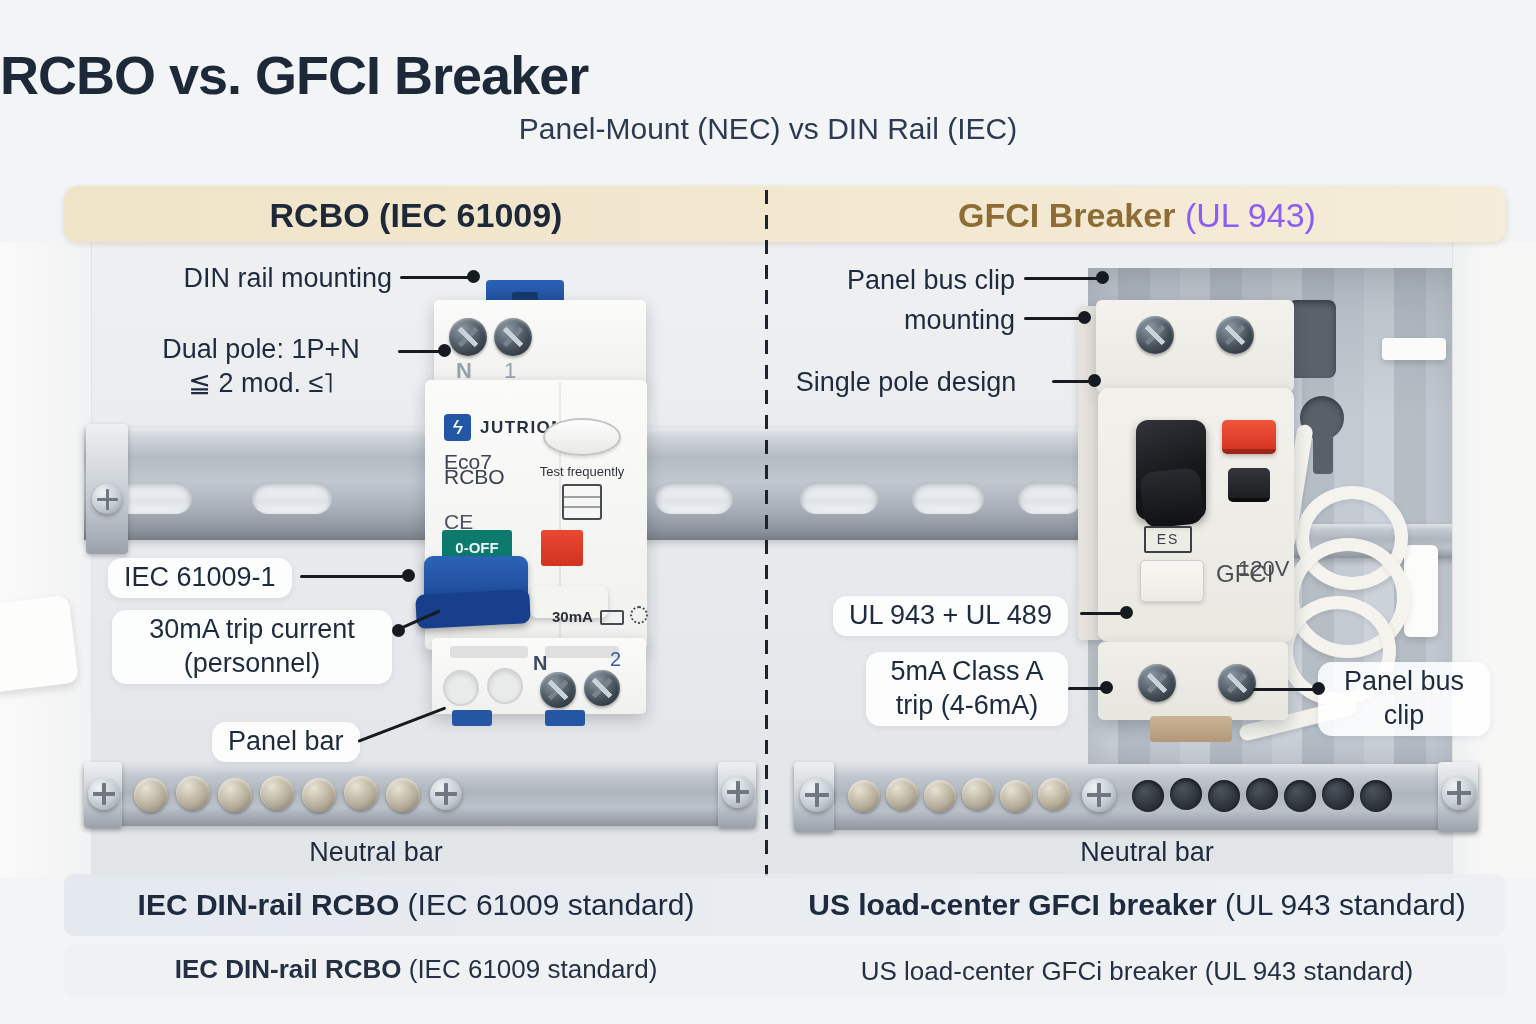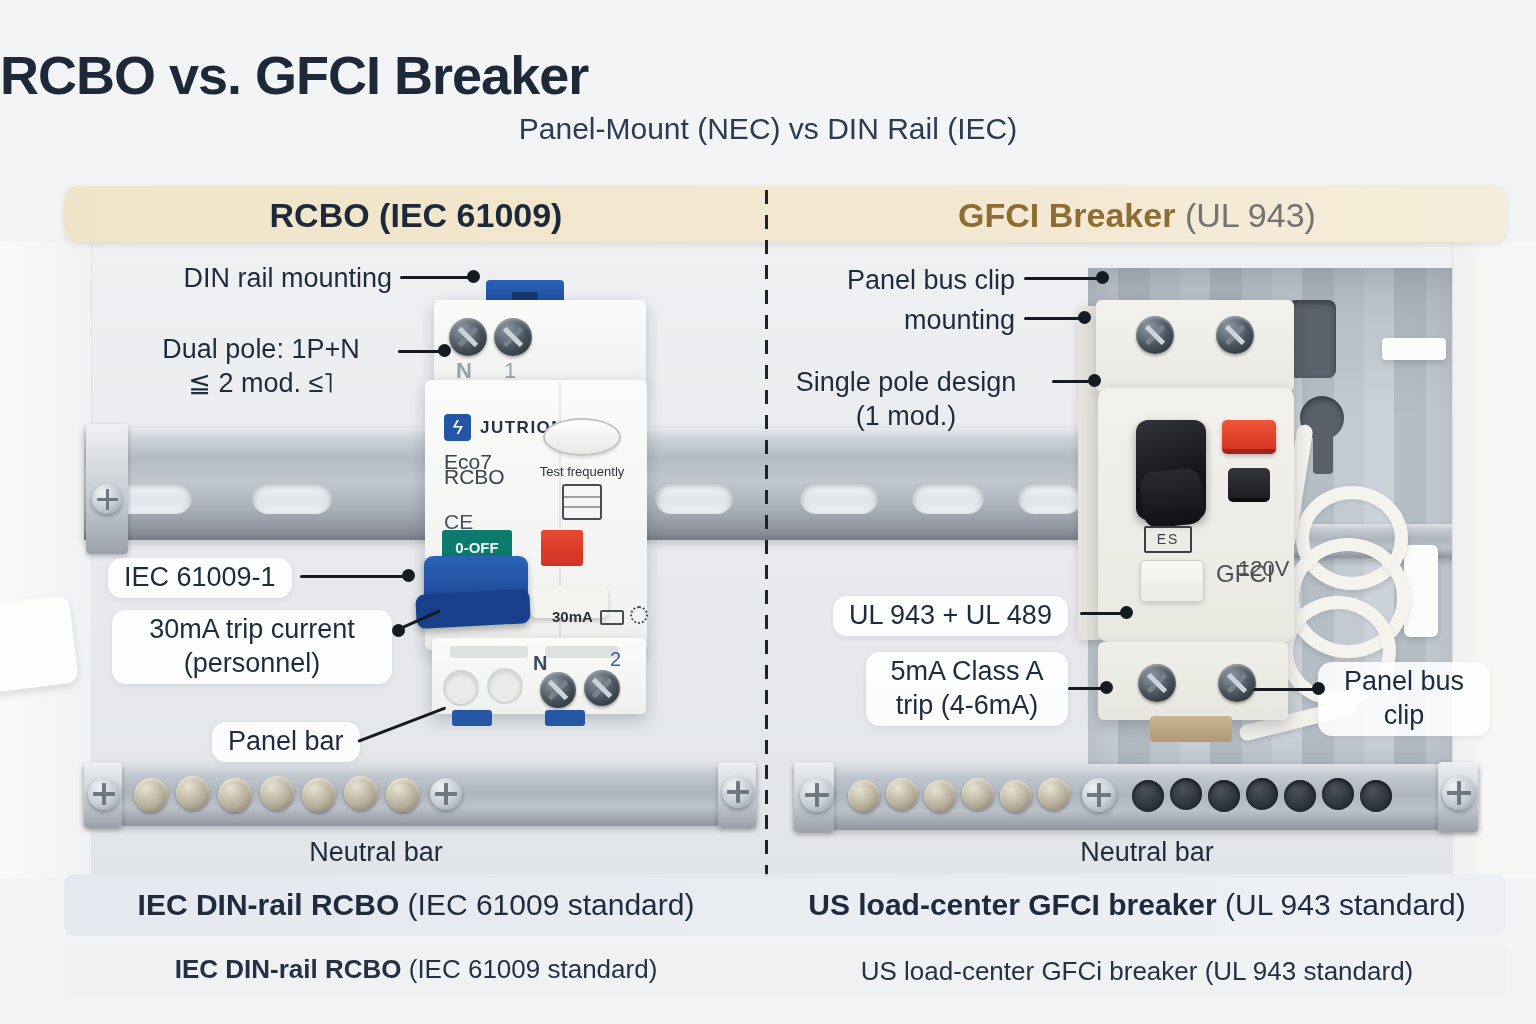--- a/index.html
+++ b/index.html
@@ -102,21 +102,21 @@
   <div class="abs title" style="left:0;top:44px;width:1536px;">RCBO vs. GFCI Breaker</div>
   <div class="abs subtitle" style="left:0;top:112px;width:1536px;text-align:center;">Panel-Mount (NEC) vs DIN Rail (IEC)</div>
 
   <div class="abs" style="left:64px;top:186px;width:1442px;height:56px;border-radius:14px;
               background:linear-gradient(90deg,#f0e4c8,#f2e7cf 48%,#f5ecd9);
               box-shadow:0 2px 6px rgba(120,100,60,.18);"></div>
   <div class="abs colhead" style="left:64px;top:196px;width:704px;text-align:center;color:#1d2939;">
        <span>RCBO (IEC 61009)</span></div>
   <div class="abs colhead" style="left:768px;top:196px;width:738px;text-align:center;color:#8d6d33;">
        <span class="b">GFCI Breaker</span>
-       <span style="font-weight:normal;color:#737373;">(UL 943)</span></div>
+       <span style="font-weight:normal;color:#8b5cf6;">(UL 943)</span></div>
 
   <div class="abs divider" style="left:765px;top:190px;height:686px;"></div>
 
   <div class="abs" style="left:486px;top:280px;width:78px;height:28px;background:linear-gradient(180deg,#2b62b6,#1d4a97);border-radius:4px;"></div>
   <div class="abs" style="left:512px;top:292px;width:26px;height:16px;background:#16386f;border-radius:2px;"></div>
   <div class="abs devbody" style="left:434px;top:300px;width:212px;height:88px;border-radius:5px;"></div>
   <div class="abs screw" style="left:449px;top:318px;width:38px;height:38px;"></div>
   <div class="abs screw" style="left:494px;top:318px;width:38px;height:38px;"></div>
   <div class="abs" style="left:456px;top:358px;font-size:22px;color:#98a2ad;font-weight:bold;">N</div>
   <div class="abs" style="left:504px;top:358px;font-size:22px;color:#98a2ad;">1</div>
@@ -255,21 +255,20 @@
     <div>Panel bus clip</div>
     <div style="margin-top:6px;">mounting</div>
   </div>
   <div class="abs line" style="left:1024px;top:277px;width:80px;"></div>
   <div class="abs dot" style="left:1096px;top:271px;"></div>
   <div class="abs line" style="left:1024px;top:317px;width:62px;"></div>
   <div class="abs dot" style="left:1078px;top:311px;"></div>
 
   <div class="abs lbl" style="left:760px;top:366px;width:292px;text-align:center;">
     <div>Single pole design</div>
-    <div>(1 mod.)</div>
   </div>
   <div class="abs line" style="left:1052px;top:380px;width:44px;"></div>
   <div class="abs dot" style="left:1088px;top:374px;"></div>
 
   <div class="abs lbl pill" style="left:833px;top:596px;">UL 943 + UL 489</div>
   <div class="abs line" style="left:1080px;top:612px;width:48px;"></div>
   <div class="abs dot" style="left:1120px;top:606px;"></div>
 
   <div class="abs lbl pill" style="left:866px;top:652px;width:202px;text-align:center;">
     <div>5mA Class A</div>

